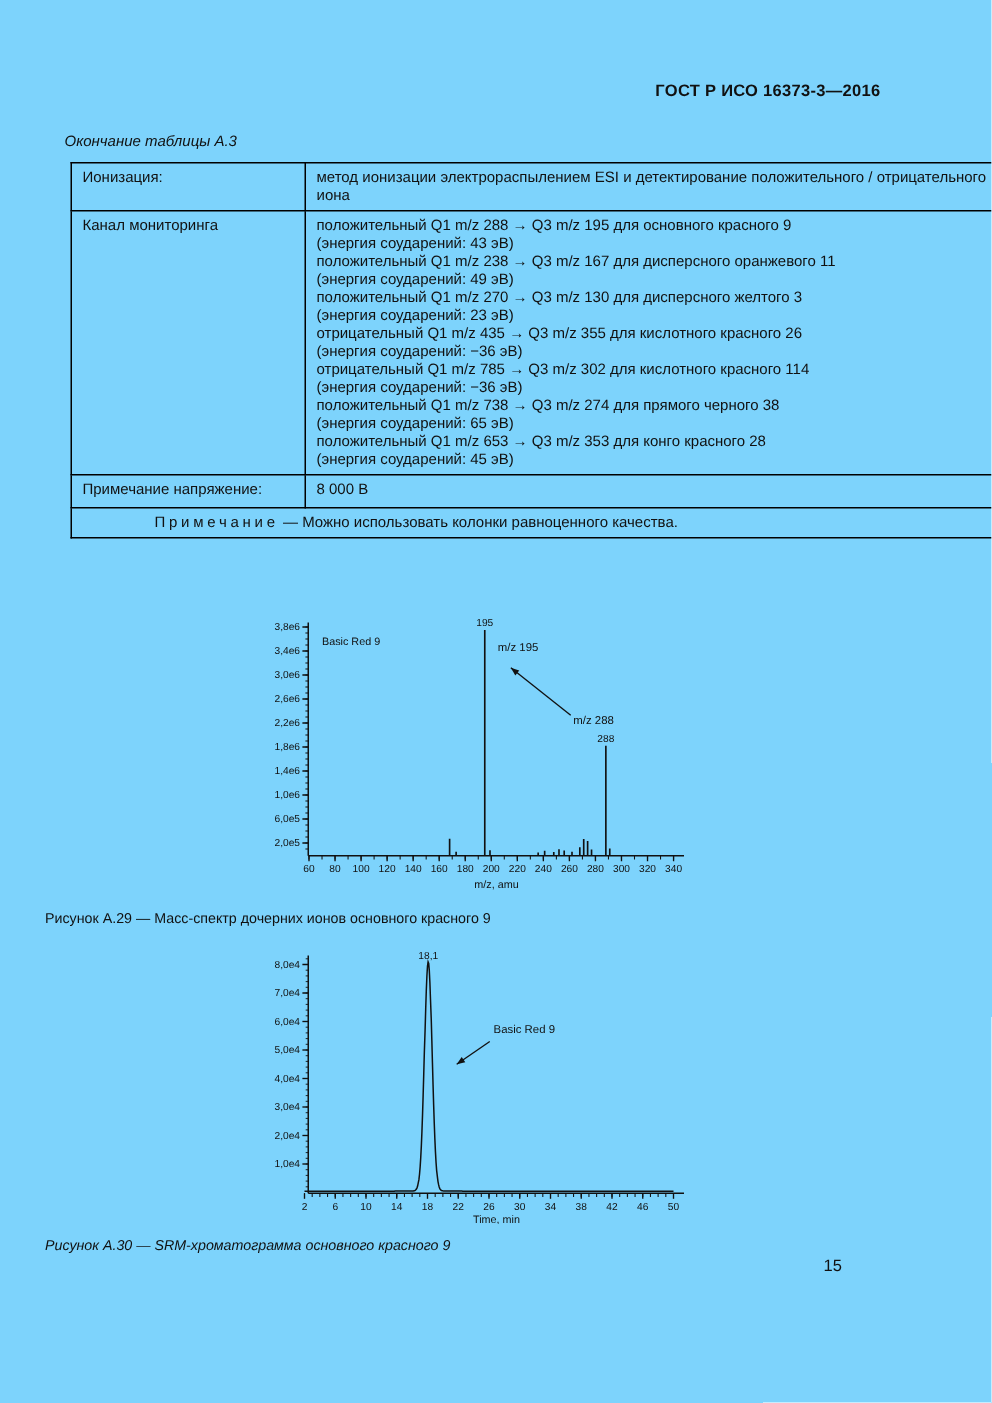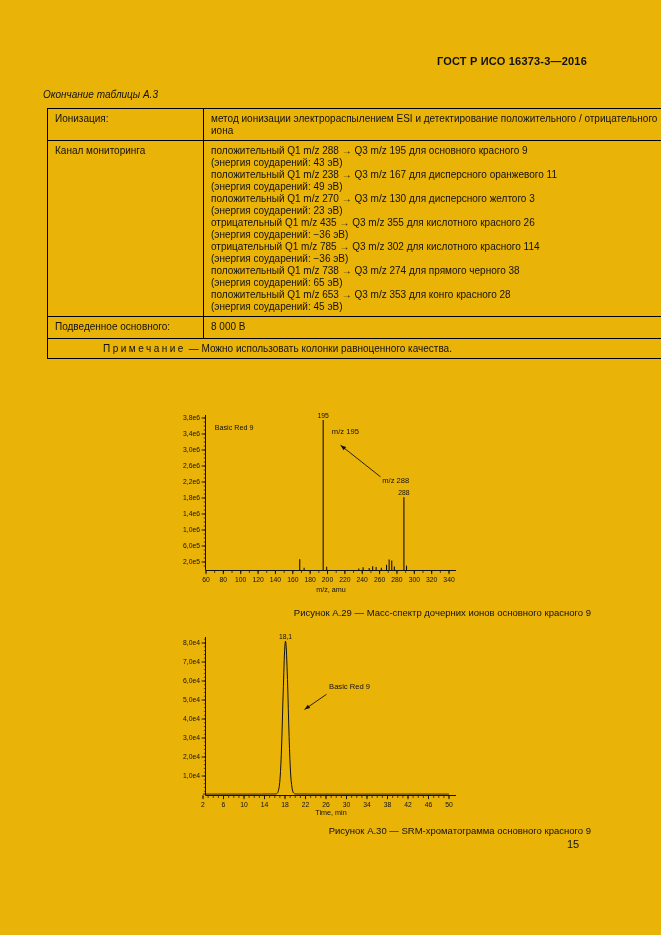--- a/index.html
+++ b/index.html
@@ -1,18 +1,18 @@
 <!DOCTYPE html>
 <html><head>
 <meta charset="utf-8">
 <style>
   * { margin:0; padding:0; box-sizing:border-box; }
   html,body { background:#ffffff; }
   .page {
-    position:relative; width:661px; height:935px; background:#eab308;
+    position:relative; width:661px; height:935px; background:#7dd3fc;
     font-family:"Liberation Sans", sans-serif; color:#111; overflow:hidden;
   }
   .doc-header {
     position:absolute; top:55px; right:74px;
     font-size:11px; font-weight:bold; letter-spacing:0.2px;
   }
   .table-cont {
     position:absolute; top:89px; left:43px;
     font-size:10px; font-style:italic;
   }
@@ -23,25 +23,25 @@
   }
   table.params td { border:1px solid #000; padding:4px 6px 3px 7px; vertical-align:top; }
   table.params td.lbl { width:156px; }
   table.params tr.small { height:22px; }
   td.note-cell { padding:4px 6px 5px 28px; }
   .note-label { letter-spacing:2.5px;margin-left:48px; }
   .chart { position:absolute; left:165px; }
   #chart1 { top:410px; width:305px; height:197px; }
   #chart2 { top:630px; width:305px; height:186px; }
   .fig-caption {
-    position:absolute; left:51px; width:540px; text-align:right; font-size:9.5px;
+    position:absolute; left:30px; width:540px; text-align:left; font-size:9.5px;
   }
   #cap1 { top:607px; }
-  #cap2 { top:825px; }
-  .page-number { position:absolute; top:838px; left:567px; font-size:11px; }
+  #cap2 { top:825px;font-style:italic; }
+  .page-number { position:absolute; top:838px; left:549px; font-size:11px; }
   svg text { font-family:"Liberation Sans", sans-serif; fill:#111; }
 </style>
 </head>
 <body>
 
 <div class="page">
 
   <div class="doc-header">ГОСТ Р ИСО 16373-3—2016</div>
 
   <div class="table-cont">Окончание таблицы А.3</div>
@@ -65,21 +65,21 @@
         <div>(энергия соударений: −36 эВ)</div>
         <div>отрицательный Q1 m/z 785 → Q3 m/z 302 для кислотного красного 114</div>
         <div>(энергия соударений: −36 эВ)</div>
         <div>положительный Q1 m/z 738 → Q3 m/z 274 для прямого черного 38</div>
         <div>(энергия соударений: 65 эВ)</div>
         <div>положительный Q1 m/z 653 → Q3 m/z 353 для конго красного 28</div>
         <div>(энергия соударений: 45 эВ)</div>
       </td>
     </tr>
     <tr class="small">
-      <td class="lbl">Подведенное основного:</td>
+      <td class="lbl">Примечание напряжение:</td>
       <td>8 000 В</td>
     </tr>
     <tr>
       <td colspan="2" class="note-cell">
         <span class="note-label">Примечание</span>
         <span>— Можно использовать колонки равноценного качества.</span>
       </td>
     </tr>
   </tbody>
     </table>

